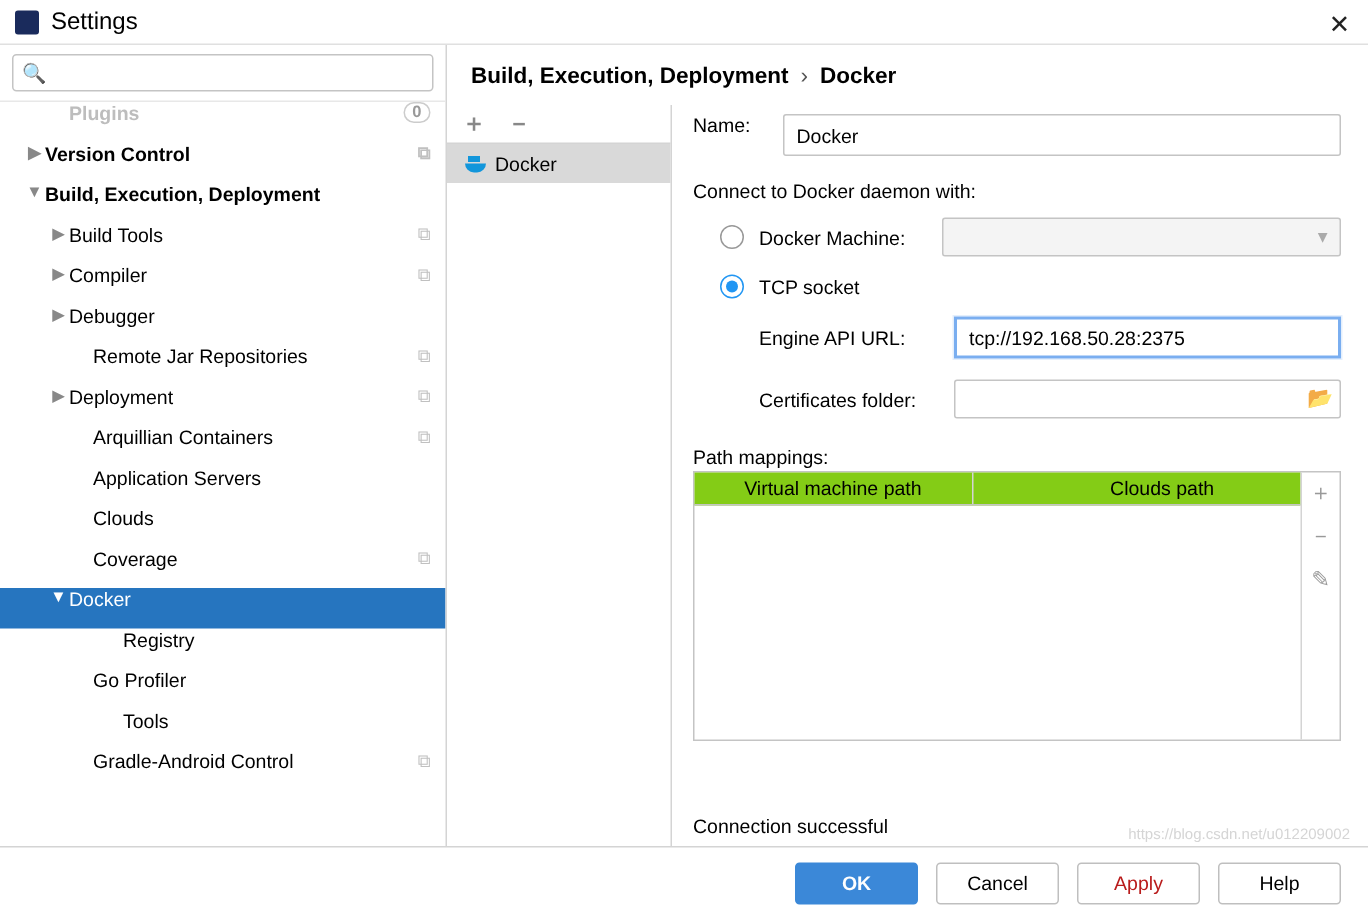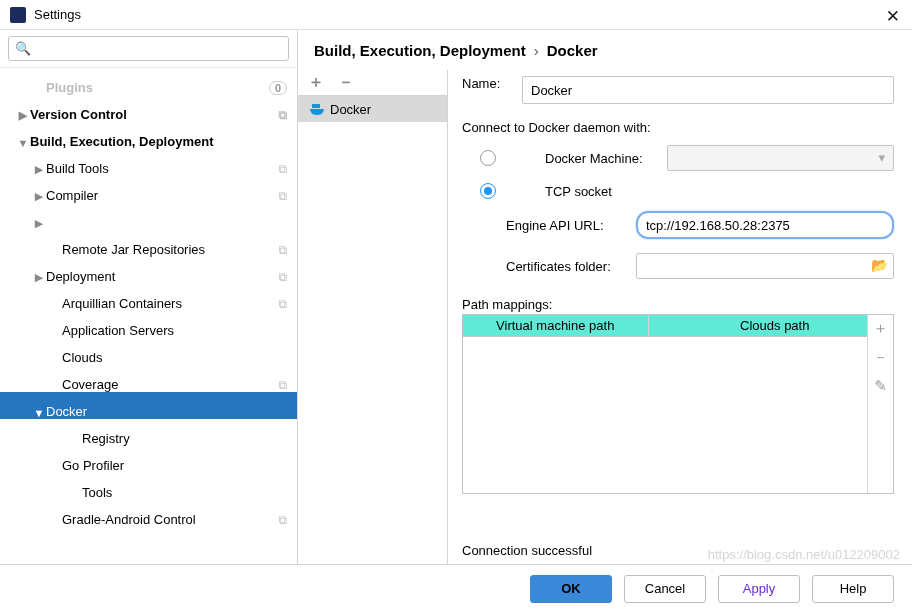--- a/index.html
+++ b/index.html
@@ -1,32 +1,32 @@
 <!DOCTYPE html>
 <html><head>
   <meta charset="utf-8">
   <style>
     * { box-sizing: border-box; margin: 0; padding: 0; font-family: "Segoe UI", Arial, sans-serif; }
     body { width: 912px; height: 612px; background: #fff; font-size: 13px; color: #000; overflow: hidden; position: relative; }
     
     .titlebar { height: 30px; display: flex; align-items: center; padding: 0 10px; position: relative; border-bottom: 1px solid #e0e0e0; }
     .titlebar-icon { width: 16px; height: 16px; background: #1a2b5c; margin-right: 8px; border-radius: 2px; }
-    .titlebar-title { font-size: 13px; }
+    .titlebar-title { font-size: 16px; }
     .titlebar-close { position: absolute; right: 12px; top: 6px; font-size: 17px; cursor: pointer; color: #222; }
     
     .main-container { display: flex; height: 534px; }
     
     .left-panel { width: 298px; border-right: 1px solid #d4d4d4; display: flex; flex-direction: column; }
     .search-wrap { padding: 6px 8px; }
     .search-box { display: flex; align-items: center; border: 1px solid #c4c4c4; border-radius: 3px; height: 25px; padding: 0 6px; }
     .search-box input { flex: 1; border: none; outline: none; font-size: 13px; }
     .search-box .mag { color: #aaa; margin-right: 4px; }
     
     .tree { flex: 1; overflow: hidden; position: relative; }
-    .tree-item { height: 27px; display: flex; align-items: flex-end; position: relative; cursor: pointer; }
+    .tree-item { height: 27px; display: flex; align-items: flex-start; position: relative; cursor: pointer; }
     .tree-item.selected { background: #2675bf; color: #fff; }
     .tree-item .caret { width: 14px; display: inline-block; color: #888; font-size: 11px; text-align: center; }
     .tree-item.selected .caret { color: #fff; }
     .tree-item .label { flex: 1; }
     .tree-item .badge-icon { position: absolute; right: 10px; color: #c0c0c0; font-size: 12px; }
     .tree-item .count-badge { position: absolute; right: 10px; color: #999; border: 1px solid #ccc; border-radius: 8px; padding: 0 5px; font-size: 11px; }
     .plugins { padding-left: 32px; font-weight: 700; color: #bdbdbd; } 
     .vc { padding-left: 16px; font-weight: 700; }
     .bed-root { padding-left: 16px; font-weight: 700; }
     .lvl2 { padding-left: 32px; }
@@ -50,48 +50,48 @@
     
     .form-panel { flex: 1; padding: 6px 18px 6px 14px; display: flex; flex-direction: column; }
     .row { display: flex; align-items: flex-start; margin-bottom: 12px; }
     .row label.fld { width: 60px; }
     .name-input { flex: 1; height: 28px; border: 1px solid #c4c4c4; border-radius: 2px; padding: 0 8px; font-size: 13px; }
     .section-lbl { margin: 4px 0 10px; }
     .radio-row { display: flex; align-items: center; margin-bottom: 12px; padding-left: 18px; }
     .radio { width: 16px; height: 16px; border-radius: 50%; border: 1px solid #999; margin-right: 10px; position: relative; background:#fff; }
     .radio.checked { border-color: #2196f3; }
     .radio.checked::after { content: ""; position: absolute; width: 8px; height: 8px; background: #2196f3; border-radius: 50%; top: 3px; left: 3px; }
-    .radio-label { margin-right: 12px; min-width: 110px; margin-left: 39px; }
+    .radio-label { margin-right: 12px; min-width: 110px; }
     .combo { flex: 1; height: 26px; border: 1px solid #c4c4c4; background: #f4f4f4; position: relative; border-radius: 2px; }
     .combo::after { content: "▾"; position: absolute; right: 8px; top: 4px; color: #aaa; }
     .indent-row { display: flex; align-items: center; padding-left: 44px; margin-bottom: 14px; }
     .indent-row .sublabel { width: 130px; }
-    .apiurl { flex: 1; height: 28px; border: 2px solid #7aaef0; border-radius: 12px; padding: 0 8px; font-size: 13px; outline: none; box-shadow: 0 0 0 1px rgba(122,174,240,.2); }
+    .apiurl { flex: 1; height: 28px; border: 2px solid #7aaef0; border-radius: 0; padding: 0 8px; font-size: 13px; outline: none; box-shadow: 0 0 0 1px rgba(122,174,240,.2); }
     .certfolder { flex: 1; height: 26px; border: 1px solid #c4c4c4; border-radius: 2px; position: relative; }
     .folder-btn { position: absolute; right: 4px; top: 3px; color: #bfbfbf; font-size: 14px; }
     
     .map-label { margin-top: 4px; margin-bottom: 2px; }
     .map-wrap { display: flex; flex: 1; min-height: 170px; border: 1px solid #c4c4c4; max-height: 180px;}
     .map-table { flex: 1; }
-    .map-header { display: flex; height: 22px; border-bottom: 1px solid #c4c4c4; background: #5eead4; gap: 34px; }
+    .map-header { display: flex; height: 22px; border-bottom: 1px solid #c4c4c4; background: #84cc16; gap: 34px; }
     .map-header div { flex: 1; text-align: center; border-right: 1px solid #d4d4d4; line-height: 22px; }
     .map-header div:last-child { border-right: none; }
     .map-row { display: flex; height: 20px; }
     .map-row div { flex: 1; padding: 1px 4px; }
     .map-sidebtns { width: 26px; border-left: 1px solid #d4d4d4; display: flex; flex-direction: column; align-items: center; padding-top: 4px; gap: 10px; color: #999; }
     .map-sidebtns span { cursor: pointer; font-size: 15px; }
     
     .status-line { margin-top: auto; padding-top: 6px; }
     
     .button-bar { height: 48px; border-top: 1px solid #d4d4d4; display: flex; align-items: center; justify-content: flex-end; padding: 0 18px; gap: 12px; }
     .btn { min-width: 82px; height: 28px; border: 1px solid #bfbfbf; background: #fff; border-radius: 3px; font-size: 13px; cursor: pointer; }
-    .btn.primary { background: #3b88d8; color: #000000; border-color: #3b88d8; font-weight: 600; }
-    .btn.disabled { color: #6d28d9; }
-    
-    .watermark { position: absolute; right: 12px; bottom: 50px; font-size: 13px; color: #d5d5d5; pointer-events: none; }
+    .btn.primary { background: #3b88d8; color: #ffffff; border-color: #3b88d8; font-weight: 600; }
+    .btn.disabled { color: #b91c1c; }
+    
+    .watermark { position: absolute; right: 12px; bottom: 50px; font-size: 10px; color: #d5d5d5; pointer-events: none; }
   </style>
 </head>
 <body>
 
 <div class="titlebar">
   <div class="titlebar-icon"></div>
   <span class="titlebar-title">Settings</span>
   <span class="titlebar-close">✕</span>
 </div>
 
@@ -124,20 +124,21 @@
           <span class="label">Build Tools</span>
           <span class="badge-icon">⧉</span>
         </div>
         <div class="tree-item lvl2">
           <span class="caret">▶</span>
           <span class="label">Compiler</span>
           <span class="badge-icon">⧉</span>
         </div>
         <div class="tree-item lvl2">
           <span class="caret">▶</span>
+          <span class="label">Debugger</span>
         </div>
         <div class="tree-item lvl2a">
           <span class="caret"></span>
           <span class="label">Remote Jar Repositories</span>
           <span class="badge-icon">⧉</span>
         </div>
         <div class="tree-item lvl2">
           <span class="caret">▶</span>
           <span class="label">Deployment</span>
           <span class="badge-icon">⧉</span>

